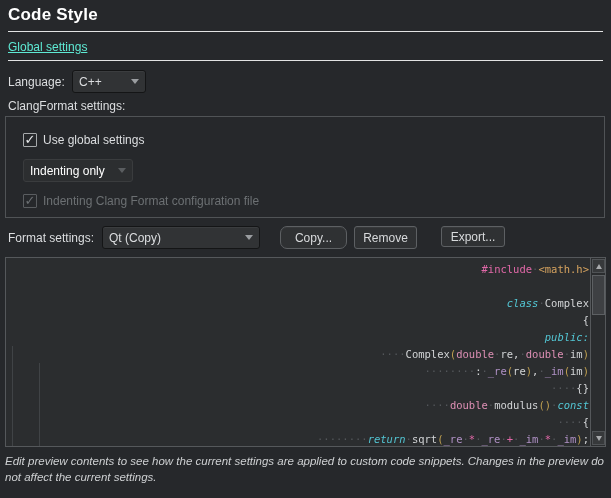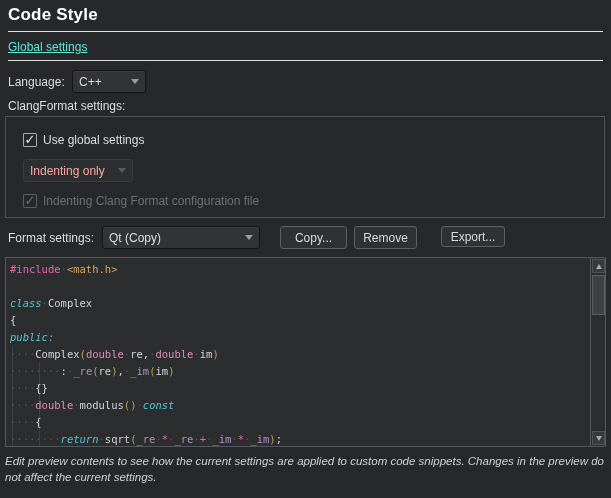--- a/index.html
+++ b/index.html
@@ -16,21 +16,21 @@
   .label{color:#dcdee0;}
   
   .combo{
     background:#313335;border:1px solid #141516;border-radius:3px;
     display:flex;align-items:center;padding:0 6px;color:#dcdee0;
     box-shadow:inset 0 1px 0 rgba(255,255,255,.05);cursor:pointer;
   }
   .combo .val{flex:1;white-space:nowrap;overflow:hidden;}
   .chev{width:0;height:0;border-left:4px solid transparent;border-right:4px solid transparent;
     border-top:5px solid #9a9da0;margin-left:6px;flex:0 0 auto;}
-  .combo.disabled{color:#fca5a5;border-color:#3a3c3e;background:#2c2e30;box-shadow:none;}
+  .combo.disabled{color:#ffffff;border-color:#3a3c3e;background:#2c2e30;box-shadow:none;}
   .combo.disabled .chev{border-top-color:#5a5d60;}
   
   .btn{
     background:#2f3133;border:1px solid #5d6063;border-radius:3px;color:#d8dadc;
     display:flex;align-items:center;justify-content:center;font-size:12px;cursor:pointer;
     box-shadow:inset 0 1px 0 rgba(255,255,255,.04);
   }
   
   .groupbox{left:5px;top:116px;width:600px;height:102px;border:1px solid #505356;}
   
@@ -38,21 +38,21 @@
   .cbbox{width:14px;height:14px;border:1px solid #a7aaac;background:#26282b;border-radius:1px;
     display:flex;align-items:center;justify-content:center;flex:0 0 auto;}
   .cbbox .mark{color:#e9ebed;font-size:13px;line-height:1;transform:translateY(-1px);}
   .cbrow.disabled .cbbox{border-color:#5a5d60;}
   .cbrow.disabled .cbbox .mark{color:#6c7073;}
   .cbrow.disabled .cblabel{color:#6c7073;}
   
   .editor{left:5px;top:257px;width:601px;height:190px;background:#2b2d2f;border:1px solid #55585b;overflow:hidden;}
   .code{position:absolute;left:4px;top:3px;right:16px;
     font-family:"DejaVu Sans Mono","Liberation Mono",monospace;font-size:10.5px;line-height:17px;}
-  .code-line{height:17px;white-space:pre;}
+  .code-line{height:17px;white-space:pre;text-align:right;}
   .tk-pp{color:#e168a8;}
   .tk-hdr{color:#d6a35f;}
   .tk-kw{color:#53c6d4;font-style:italic;}
   .tk-type{color:#dd8fb4;}
   .tk-field{color:#b091c6;}
   .tk-op{color:#e168a8;}
   .tk-paren{color:#c0a050;}
   .tk-txt{color:#d2d4d6;}
   .tk-ws{color:#53565a;}
   .guide{position:absolute;width:1px;background:#404346;}
@@ -100,21 +100,21 @@
         </span>
       <span class="cblabel">Indenting Clang Format configuration file</span>
     </div>
   </div>
 
   <div class="abs label" style="left:8px;top:231px;">Format settings:</div>
   <div class="abs combo" style="left:102px;top:226px;width:158px;height:23px;">
     <span class="val">Qt (Copy)</span>
     <span class="chev"></span>
   </div>
-  <div class="abs btn" style="left:280px;top:226px;width:67px;height:23px;">Copy...</div>
+  <div class="abs btn" style="left:280px;top:226px;width:67px;height:23px;border-radius:7px;">Copy...</div>
   <div class="abs btn" style="left:354px;top:226px;width:63px;height:23px;">Remove</div>
   <div class="abs btn" style="left:441px;top:226px;width:64px;height:21px;">Export...</div>
 
   <div class="abs editor">
     <div class="guide" style="left:6px;top:88px;height:100px;"></div>
     <div class="guide" style="left:33px;top:105px;height:83px;"></div>
     <div class="code">
         <div class="code-line"><span class="tk-pp">#include</span><span class="tk-ws">·</span><span class="tk-hdr">&lt;math.h&gt;</span></div>
         <div class="code-line"></div>
         <div class="code-line"><span class="tk-kw">class</span><span class="tk-ws">·</span><span class="tk-txt">Complex</span></div>

